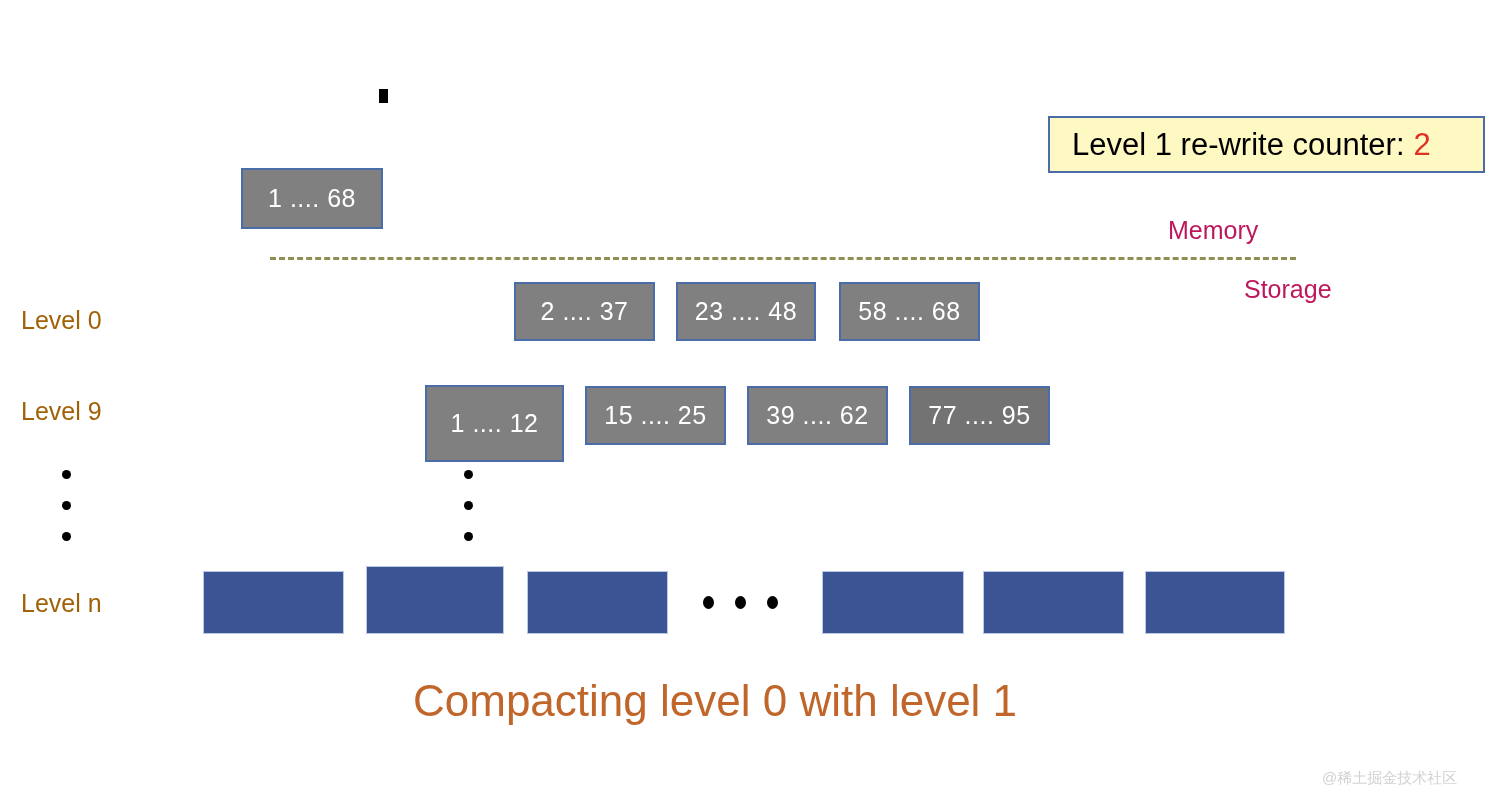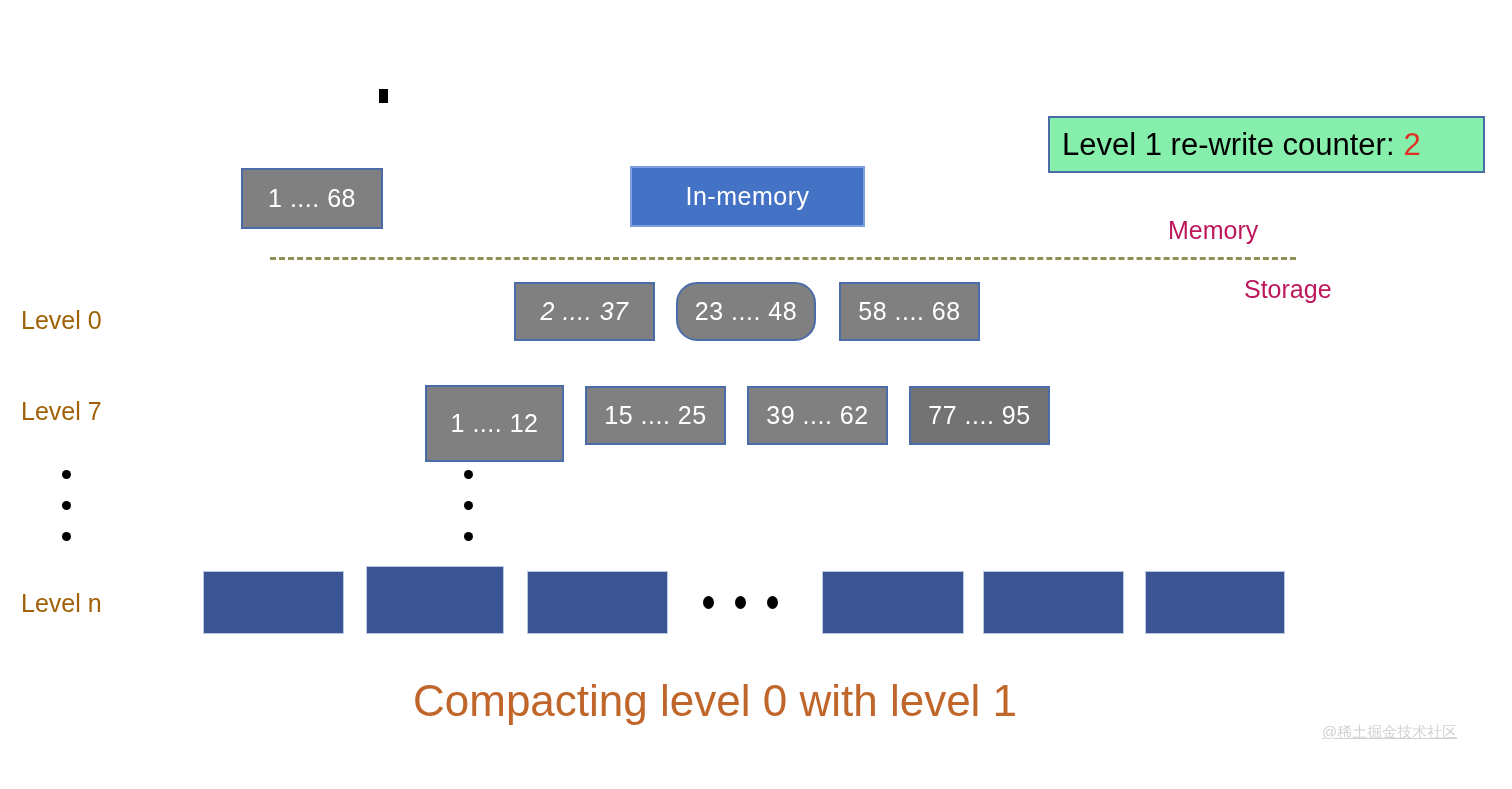--- a/index.html
+++ b/index.html
@@ -68,24 +68,24 @@
     position: absolute;
     height: 0;
     border-top: 3px dashed #8f8f53;
   }
 
   
   .counter-box {
     position: absolute;
     box-sizing: border-box;
     border: 2px solid #4a6ca8;
-    background: #86efac;
+    background: #fef9c3;
     display: flex;
     align-items: center;
-    padding-left: 12px;
+    padding-left: 22px;
     font-size: 31px;
     color: #000000;
     white-space: nowrap;
   }
   .counter-value {
     color: #e03024;
     margin-left: 9px;
   }
 
   
@@ -135,43 +135,40 @@
 
   <div class="counter-box" style="left:1048px; top:116px; width:437px; height:57px;">
     <span>Level 1 re-write counter:</span>
     <span class="counter-value">2</span>
   </div>
 
   <div class="block gray" style="left:241px; top:168px; width:142px; height:61px;">
     <span>1 .... 68</span>
   </div>
 
-  <div class="block blue" style="left:630px; top:166px; width:235px; height:61px;">
-    <span>In-memory</span>
-  </div>
 
   <div class="zone-label" style="left:1168px; top:216px;">Memory</div>
 
   <div class="dashed-line" style="left:270px; top:257px; width:1026px;"></div>
 
   <div class="zone-label" style="left:1244px; top:275px;">Storage</div>
 
   <div class="level-label" style="left:21px; top:306px;">Level 0</div>
 
-  <div class="block gray" style="left:514px; top:282px; width:141px; height:59px;font-style:italic;">
+  <div class="block gray" style="left:514px; top:282px; width:141px; height:59px;">
     <span>2 .... 37</span>
   </div>
-  <div class="block gray" style="left:676px; top:282px; width:140px; height:59px;border-radius:21px;">
+  <div class="block gray" style="left:676px; top:282px; width:140px; height:59px;">
     <span>23 .... 48</span>
   </div>
   <div class="block gray" style="left:839px; top:282px; width:141px; height:59px;">
     <span>58 .... 68</span>
   </div>
 
-  <div class="level-label" style="left:21px; top:397px;">Level 7</div>
+  <div class="level-label" style="left:21px; top:397px;">Level 9</div>
 
   <div class="block gray" style="left:425px; top:385px; width:139px; height:77px;">
     <span>1 .... 12</span>
   </div>
   <div class="block gray" style="left:585px; top:386px; width:141px; height:59px;">
     <span>15 .... 25</span>
   </div>
   <div class="block gray" style="left:747px; top:386px; width:141px; height:59px;">
     <span>39 .... 62</span>
   </div>
@@ -208,15 +205,15 @@
   </div>
   <div class="block darkblue" style="left:983px; top:571px; width:141px; height:63px;">
     <span></span>
   </div>
   <div class="block darkblue" style="left:1145px; top:571px; width:140px; height:63px;">
     <span></span>
   </div>
 
   <div class="caption" style="left:413px; top:676px;text-align:right;">Compacting level 0 with level 1</div>
 
-  <div class="watermark" style="left:1322px; top:723px;text-decoration:underline;">@稀土掘金技术社区</div>
+  <div class="watermark" style="left:1322px; top:769px;">@稀土掘金技术社区</div>
 
 </div>
 
 </body></html>

